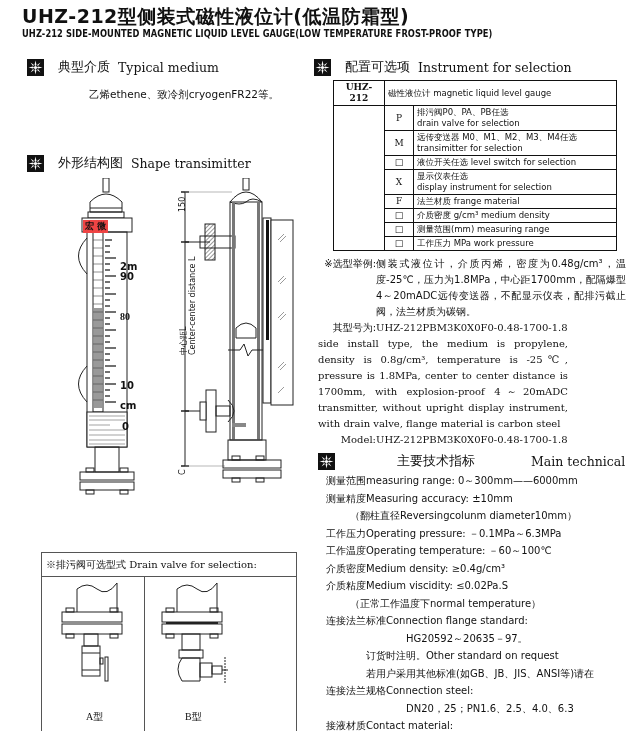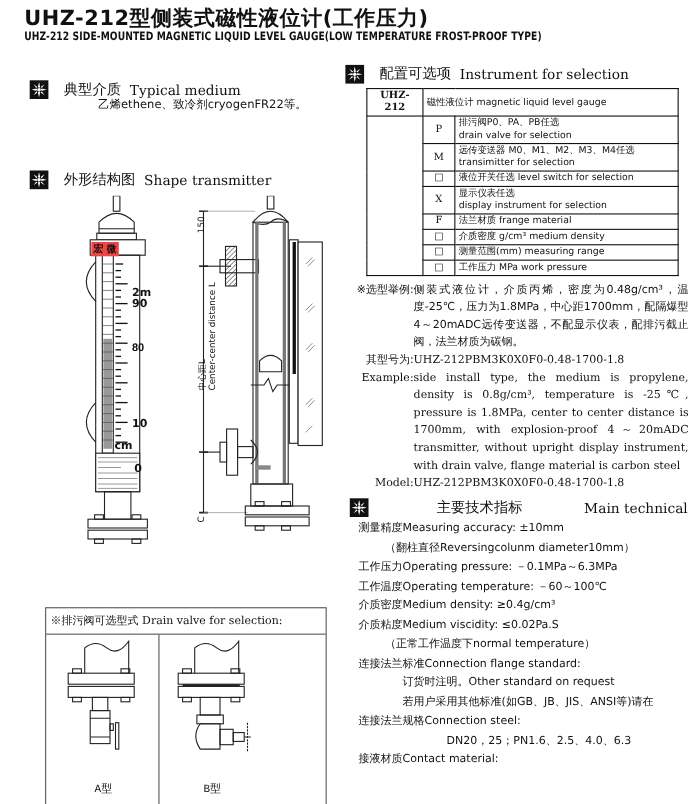--- a/index.html
+++ b/index.html
@@ -26,29 +26,29 @@
   .example .lbl { width: 58px; text-align: right; flex: none; }
   .example .val { width: 250px; white-space: normal; text-align: justify; }
   .params { left: 326px; top: 472px; font-size: 10px; line-height: 17.5px; white-space: nowrap; }
   .params .ind1 { padding-left: 24px; }
   .params .ind2 { padding-left: 80px; }
   .params .ind3 { padding-left: 40px; }
 
   .drain-box { left: 41px; top: 552px; width: 254px; height: 180px; border: 1px solid #555; }
   .drain-title { position: absolute; left: 0; top: 0; width: 100%; height: 24px; border-bottom: 1px solid #555; font-size: 10px; line-height: 24px; padding-left: 4px; box-sizing: border-box; white-space: nowrap; }
   .drain-divider { position: absolute; left: 102px; top: 24px; width: 1px; height: 156px; background: #555; }
-  .drain-label { position: absolute; font-family: Liberation Mono, monospace; font-size: 10px; }
+  .drain-label { position: absolute; font-family: Liberation Serif, serif; font-size: 10px; }
 </style>
 </head>
 <body>
 
-<div class="abs title-cn">UHZ-212型侧装式磁性液位计(工作压力)</div>
+<div class="abs title-cn">UHZ-212型侧装式磁性液位计(低温防霜型)</div>
 <div class="abs title-en">UHZ-212 SIDE-MOUNTED MAGNETIC LIQUID LEVEL GAUGE(LOW TEMPERATURE FROST-PROOF TYPE)</div>
 
-<div class="abs sec-head" style="left:27px; top:72px;text-align:right;">
+<div class="abs sec-head" style="left:27px; top:58px;text-align:right;">
   <span class="sec-icon">
     <svg width="17" height="17" viewBox="0 0 17 17">
         <g fill="#fff">
           <circle cx="8.5" cy="8.5" r="1.6"></circle>
           <path d="M8.5 1.5 L9.5 6 L8.5 7 L7.5 6Z"></path>
           <path d="M8.5 15.5 L9.5 11 L8.5 10 L7.5 11Z"></path>
           <path d="M1.5 8.5 L6 7.5 L7 8.5 L6 9.5Z"></path>
           <path d="M15.5 8.5 L11 7.5 L10 8.5 L11 9.5Z"></path>
           <path d="M3.5 3.5 L7 6 L6 7Z"></path>
           <path d="M13.5 3.5 L10 6 L11 7Z"></path>
@@ -72,21 +72,21 @@
           <path d="M1.5 8.5 L6 7.5 L7 8.5 L6 9.5Z"></path>
           <path d="M15.5 8.5 L11 7.5 L10 8.5 L11 9.5Z"></path>
           <path d="M3.5 3.5 L7 6 L6 7Z"></path>
           <path d="M13.5 3.5 L10 6 L11 7Z"></path>
           <path d="M3.5 13.5 L7 11 L6 10Z"></path>
           <path d="M13.5 13.5 L10 11 L11 10Z"></path>
         </g>
       </svg>
   </span>
   <span class="sec-cn">外形结构图</span>
-  <span class="sec-en">Shape  transmitter</span>
+  <span class="sec-en">Shape  transimitter</span>
 </div>
 
 <svg class="abs" style="left:60px; top:178px;" width="240" height="340" viewBox="0 0 240 340">
   <g stroke="#222" fill="none" stroke-width="1">
 
     <rect x="43" y="0" width="6" height="14"></rect>
     <path d="M30 24 Q46 8 62 24 L62 34 L30 34 Z"></path>
     <line x1="30" y1="30" x2="62" y2="30"></line>
     <rect x="28" y="34" width="36" height="6"></rect>
     <rect x="22" y="40" width="50" height="14" fill="#fff"></rect>
@@ -226,23 +226,23 @@
   <defs>
     <pattern id="hatch" width="3" height="3" patternUnits="userSpaceOnUse" patternTransform="rotate(45)">
       <line x1="0" y1="0" x2="0" y2="3" stroke="#333" stroke-width="1"></line>
     </pattern>
   </defs>
 </svg>
 
 <div class="abs cn" style="left:83px; top:220px; font-size:9px; font-weight:bold; background:#ef4444; padding:0 2px;">宏 微</div>
 <div class="abs" style="left:120px; top:232px; font-family:'DejaVu Sans',sans-serif; font-size:10px; font-weight:bold;margin-top:29px;">2m</div>
 <div class="abs" style="left:120px; top:271px; font-family:'DejaVu Sans',sans-serif; font-size:10px; font-weight:bold;">90</div>
-<div class="abs" style="left:120px; top:311px; font-family:Liberation Sans, sans-serif; font-size:10px; font-weight:bold;">80</div>
+<div class="abs" style="left:120px; top:311px; font-family:Liberation Serif, serif; font-size:10px; font-weight:bold;">80</div>
 <div class="abs" style="left:120px; top:380px; font-family:'DejaVu Sans',sans-serif; font-size:10px; font-weight:bold;">10</div>
-<div class="abs" style="left:104px; top:400px; font-family:'DejaVu Sans',sans-serif; font-size:10px; font-weight:bold;">cm</div>
+<div class="abs" style="left:120px; top:400px; font-family:'DejaVu Sans',sans-serif; font-size:10px; font-weight:bold;">cm</div>
 <div class="abs" style="left:122px; top:421px; font-family:'DejaVu Sans',sans-serif; font-size:10px; font-weight:bold;">0</div>
 
 <div class="abs" style="left:178px; top:212px; font-family:'DejaVu Sans',sans-serif; font-size:8px; transform:rotate(-90deg); transform-origin:left top;">150</div>
 <div class="abs cn" style="left:178px; top:355px; font-size:8px; transform:rotate(-90deg); transform-origin:left top; white-space:nowrap;">中心距L</div>
 <div class="abs" style="left:188px; top:355px; font-family:'DejaVu Sans',sans-serif; font-size:8px; transform:rotate(-90deg); transform-origin:left top; white-space:nowrap;">Center-center distance L</div>
 <div class="abs" style="left:178px; top:475px; font-family:'DejaVu Sans',sans-serif; font-size:8px; transform:rotate(-90deg); transform-origin:left top;">C</div>
 
 <div class="abs drain-box">
   <div class="drain-title">※排污阀可选型式 Drain valve for selection:</div>
   <div class="drain-divider"></div>
@@ -358,21 +358,20 @@
 <div class="abs example">
   <div class="row">
     <span class="lbl cn">※选型举例:</span>
     <span class="val cn">侧装式液位计，介质丙烯，密度为0.48g/cm³，温度-25℃，压力为1.8MPa，中心距1700mm，配隔爆型4～20mADC远传变送器，不配显示仪表，配排污截止阀，法兰材质为碳钢。</span>
   </div>
   <div class="row">
     <span class="lbl cn">其型号为:</span>
     <span class="val">UHZ-212PBM3K0X0F0-0.48-1700-1.8</span>
   </div>
   <div class="row">
-    <span class="lbl">Example:</span>
     <span class="val">side install type, the medium is propylene, density is 0.8g/cm³, temperature is -25℃, pressure is 1.8MPa, center to center distance is 1700mm, with explosion-proof 4～20mADC transmitter, without upright display instrument, with drain valve, flange material is carbon steel</span>
   </div>
   <div class="row">
     <span class="lbl">Model:</span>
     <span class="val">UHZ-212PBM3K0X0F0-0.48-1700-1.8</span>
   </div>
 </div>
 
 <div class="abs sec-head" style="left:318px; top:452px;gap:48px;">
   <span class="sec-icon">
@@ -388,27 +387,29 @@
           <path d="M3.5 13.5 L7 11 L6 10Z"></path>
           <path d="M13.5 13.5 L10 11 L11 10Z"></path>
         </g>
       </svg>
   </span>
   <span class="sec-cn">主要技术指标</span>
   <span class="sec-en">Main technical parameter</span>
 </div>
 
 <div class="abs params cn">
+  <div>测量范围measuring range: 0～300mm——6000mm</div>
   <div>测量精度Measuring accuracy: ±10mm</div>
   <div class="ind1">（翻柱直径Reversingcolunm diameter10mm）</div>
   <div>工作压力Operating pressure: －0.1MPa～6.3MPa</div>
   <div>工作温度Operating temperature: －60～100℃</div>
   <div>介质密度Medium density: ≥0.4g/cm³</div>
   <div>介质粘度Medium viscidity: ≤0.02Pa.S</div>
   <div class="ind1">（正常工作温度下normal temperature）</div>
   <div>连接法兰标准Connection flange standard:</div>
+  <div class="ind2">HG20592～20635－97。</div>
   <div class="ind3">订货时注明。Other standard on request</div>
   <div class="ind3">若用户采用其他标准(如GB、JB、JIS、ANSI等)请在</div>
   <div>连接法兰规格Connection steel:</div>
   <div class="ind2">DN20，25；PN1.6、2.5、4.0、6.3</div>
   <div>接液材质Contact material:</div>
 
 </div>
 
 </body></html>

